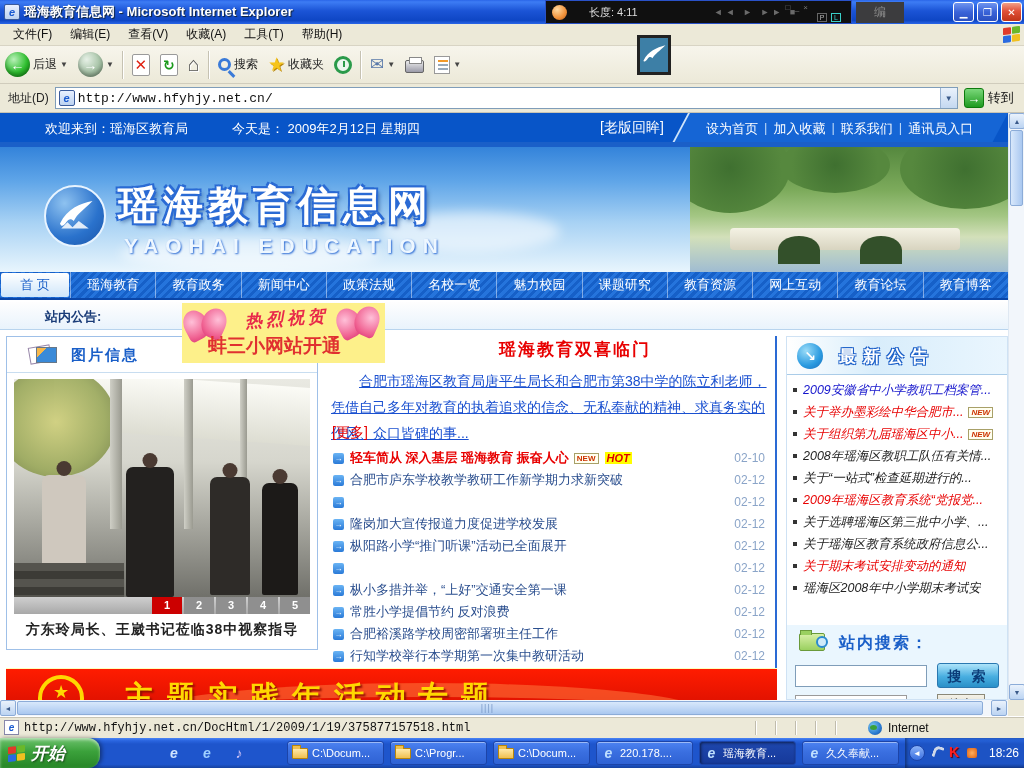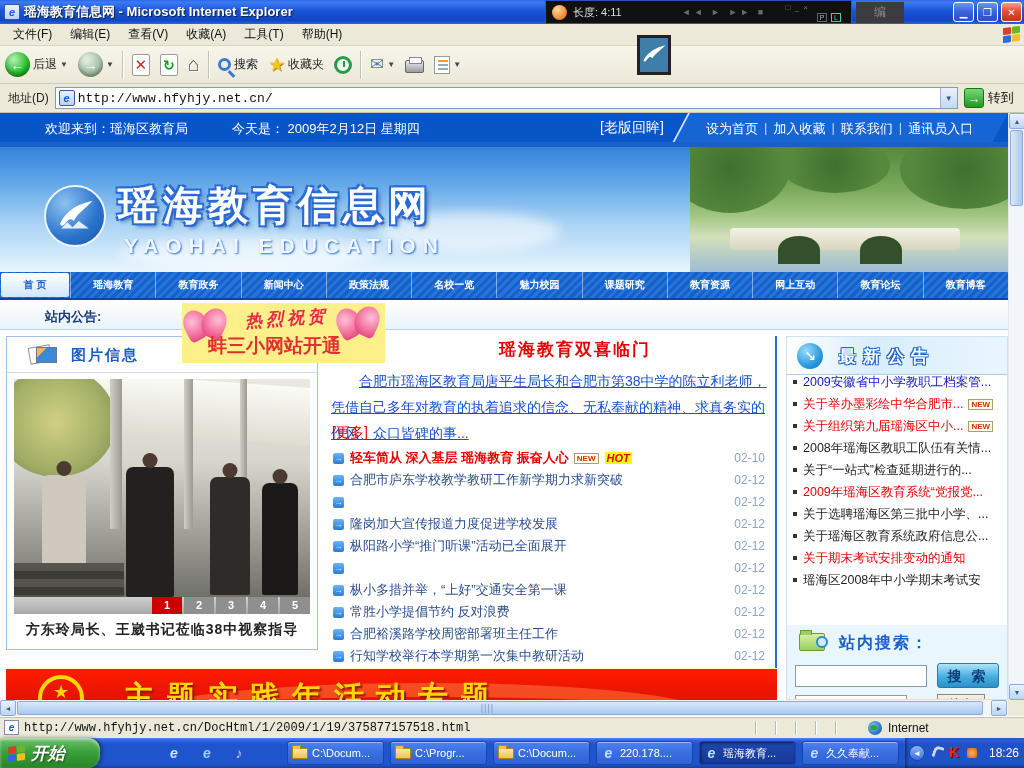--- a/index.html
+++ b/index.html
@@ -7,21 +7,21 @@
   body { position:relative; background:#ece9d8; }
   .abs { position:absolute; }
 
   
   .titlebar { left:0; top:0; width:1024px; height:24px;
     background:linear-gradient(180deg,#2a66e8 0%,#3d7cf4 8%,#1b54d6 45%,#0e46c4 85%,#2a66e8 100%);
     display:flex; align-items:center; color:#fff; }
   .ie-doc-ico { width:16px; height:16px; margin:0 4px; background:linear-gradient(#e8f0ff,#bcd2f0); border:1px solid #3a5a9a; border-radius:2px;
     color:#1a5ad0; font-weight:bold; font-size:11px; font-style:italic; text-align:center; line-height:14px; }
   .win-title { font-size:13px; font-weight:bold; text-shadow:1px 1px 1px #123; white-space:nowrap; }
-  .player { left:545px; top:0; width:307px; height:24px; background:#101010; border:1px solid #2a52c8; display:flex; align-items:center; color:#ddd; }
+  .player { left:545px; top:0; width:307px; height:24px; background:#101010; border:1px solid #2a52c8; display:flex; align-items:center; color:#ddd;gap:16px; }
   .player-face { width:15px; height:15px; border-radius:50%; margin:0 6px; background:radial-gradient(circle at 35% 30%,#ffd9a0,#f09038 60%,#b05818); }
   .player-len { font-size:11px; }
   .player-ctrls { margin-left:60px; color:#6a6a6a; font-size:9px; letter-spacing:3px; }
   .player-mini { position:absolute; right:42px; top:2px; color:#777; font-size:8px; letter-spacing:1px; }
   .pl-box { position:absolute; top:12px; width:10px; height:9px; font-size:7px; line-height:8px; text-align:center; color:#bbb; border:1px solid #666; }
   .pl-p { right:24px; } .pl-l { right:10px; border-color:#3ad0c8; color:#3ad0c8; }
   .edit-overlay { left:856px; top:2px; width:48px; height:21px; background:#3c3c3e; color:#8a8a8a; font-size:12px; text-align:center; line-height:21px; overflow:hidden; }
   .winbtn { top:2px; width:21px; height:20px; border:1px solid #fff; border-radius:3px; color:#fff; font-size:10px; font-weight:bold;
     display:flex; align-items:center; justify-content:center; background:linear-gradient(#6f95ef,#3a63d8 50%,#2a4fc0); }
   .winbtn.close { background:linear-gradient(#f0a088,#e05038 45%,#c03418); }
@@ -91,21 +91,21 @@
   .logo-circle { position:absolute; left:44px; top:43px; width:62px; height:62px; border-radius:50%;
     background:radial-gradient(circle at 32% 28%,#8ec2f0,#2a72cc 60%,#1a54a8); border:2px solid #e8f4ff; display:flex; align-items:center; justify-content:center; }
   .site-name { position:absolute; left:118px; top:36px; font-size:40px; font-weight:900; color:#fff; letter-spacing:5px; white-space:nowrap;
     text-shadow:2px 2px 0 #2a6ad4,-2px -2px 0 #2a6ad4,2px -2px 0 #2a6ad4,-2px 2px 0 #2a6ad4,3px 3px 4px rgba(10,50,120,.6); }
   .site-name-en { position:absolute; left:124px; top:92px; font-size:21px; font-weight:bold; color:#eef7ff; letter-spacing:7px; text-shadow:1px 1px 2px #2a6ad4; }
 
   
   .navbar { left:0; top:159px; width:1008px; height:28px;
     background:repeating-linear-gradient(135deg,#1660c8 0,#1660c8 3px,#2574dc 3px,#2574dc 6px);
     border-bottom:2px solid #0a46a8; display:flex; }
-  .nav-tab { flex:1; display:flex; align-items:center; justify-content:center; color:#fff; font-size:10px; font-weight:bold; border-left:1px solid rgba(255,255,255,.45); white-space:nowrap; }
+  .nav-tab { flex:1; display:flex; align-items:center; justify-content:center; color:#fff; font-size:13px; font-weight:normal; border-left:1px solid rgba(255,255,255,.45); white-space:nowrap; }
   .nav-tab.active { flex:0 0 68px; background:linear-gradient(#ffffff,#cfe6fa); color:#1a5fc8; border:none; margin:1px; border-radius:2px; }
 
   
   .notice-row { left:0; top:189px; width:1008px; height:28px; background:linear-gradient(#fefefe,#e9f3fc); border-bottom:1px solid #b8d4ee; }
   .notice-label { position:absolute; left:45px; top:6px; font-size:13px; font-weight:bold; color:#1a3c78; }
 
   
   .bfly-banner { left:182px; top:190px; width:203px; height:60px; background:#fdf08a; z-index:30; overflow:hidden; }
   .bfly-line1 { position:absolute; left:50px; top:4px; width:110px; text-align:center; color:#e8294a; font-size:17px; font-weight:900; font-style:italic; transform:rotate(-4deg); letter-spacing:4px; white-space:nowrap; }
   .bfly-line2 { position:absolute; left:0; top:30px; width:185px; text-align:center; color:#e03030; font-size:19px; font-weight:900; white-space:nowrap; }
@@ -148,21 +148,21 @@
   .badge-new { display:inline-block; margin-left:5px; font-size:8px; font-weight:bold; color:#cc3300; background:#fffff0; border:1px solid #a8a068; padding:0 2px; vertical-align:1px; }
   .badge-hot { display:inline-block; margin-left:6px; font-size:11px; font-weight:900; font-style:italic; color:#dd0000; background:#ffff00; padding:0 2px; vertical-align:1px; }
 
   
   .side-panel { left:786px; top:223px; width:222px; height:364px; background:#fff; border:1px solid #cfe2f4; overflow:hidden; }
   .sp-header { position:absolute; left:0; top:0; width:100%; height:38px; background:linear-gradient(90deg,#ffffff,#d8edfb 40%,#eaf6fe); border-bottom:1px solid #aacce8; }
   .sp-ico { position:absolute; left:10px; top:6px; width:26px; height:26px; border-radius:50%;
     background:radial-gradient(circle at 35% 30%,#9adcf8,#2a9ae0 60%,#1a6ab8); color:#fff; font-size:14px; font-weight:bold; text-align:center; line-height:26px; }
   .sp-title { position:absolute; left:52px; top:8px; font-size:17px; font-weight:900; color:#fff; letter-spacing:7px; white-space:nowrap;
     text-shadow:1px 1px 0 #1a5fc8,-1px -1px 0 #1a5fc8,1px -1px 0 #1a5fc8,-1px 1px 0 #1a5fc8; }
-  .sp-list { position:absolute; left:0; top:34px; width:100%; }
+  .sp-list { position:absolute; left:0; top:42px; width:100%;font-style:italic; }
   .sp-row { height:22px; display:flex; align-items:center; padding-left:6px; }
   .sp-bullet { width:4px; height:4px; background:#333; margin-right:6px; flex:none; }
   .sp-link { font-size:12.5px; white-space:nowrap; overflow:hidden; }
   .sp-link.blue { color:#1414cc; } .sp-link.red { color:#e80000; } .sp-link.black { color:#222; }
   .sp-search { position:absolute; left:0; top:288px; width:100%; height:76px; background:#eaf6fe; }
   .icn-sfolder { position:absolute; left:12px; top:8px; width:26px; height:18px; background:linear-gradient(#d8f0a8,#9ad060); border:1px solid #6a9a3a; border-radius:2px; }
   .icn-sfolder::before { content:""; position:absolute; left:0; top:-4px; width:10px; height:4px; background:#9ad060; border:1px solid #6a9a3a; border-bottom:none; }
   .icn-sfolder::after { content:""; position:absolute; right:-4px; top:2px; width:8px; height:8px; border:2px solid #2a8ad0; border-radius:50%; background:#cfeafa; }
   .sp-search-label { position:absolute; left:52px; top:8px; font-size:16px; font-weight:bold; color:#1a5fc8; letter-spacing:2px; }
   .sp-input { position:absolute; left:8px; top:40px; width:132px; height:22px; border:1px solid #7f9db9; background:#fff; font-size:12px; padding:0 3px; }

